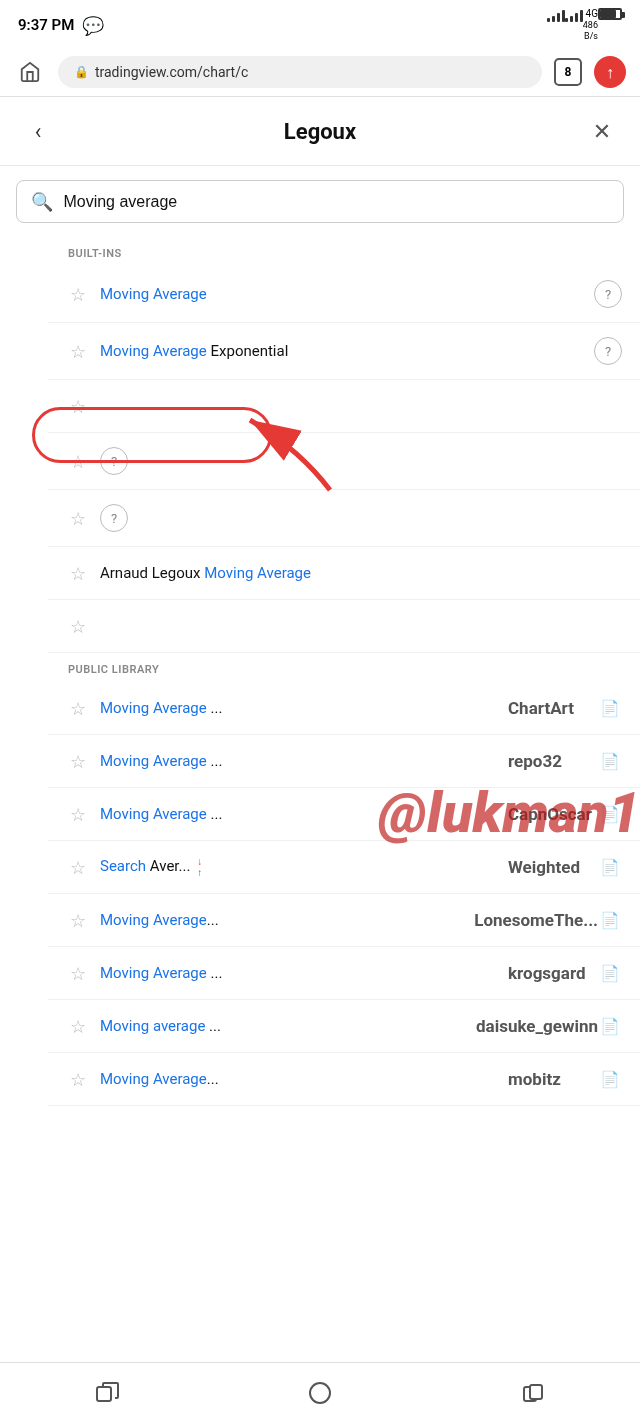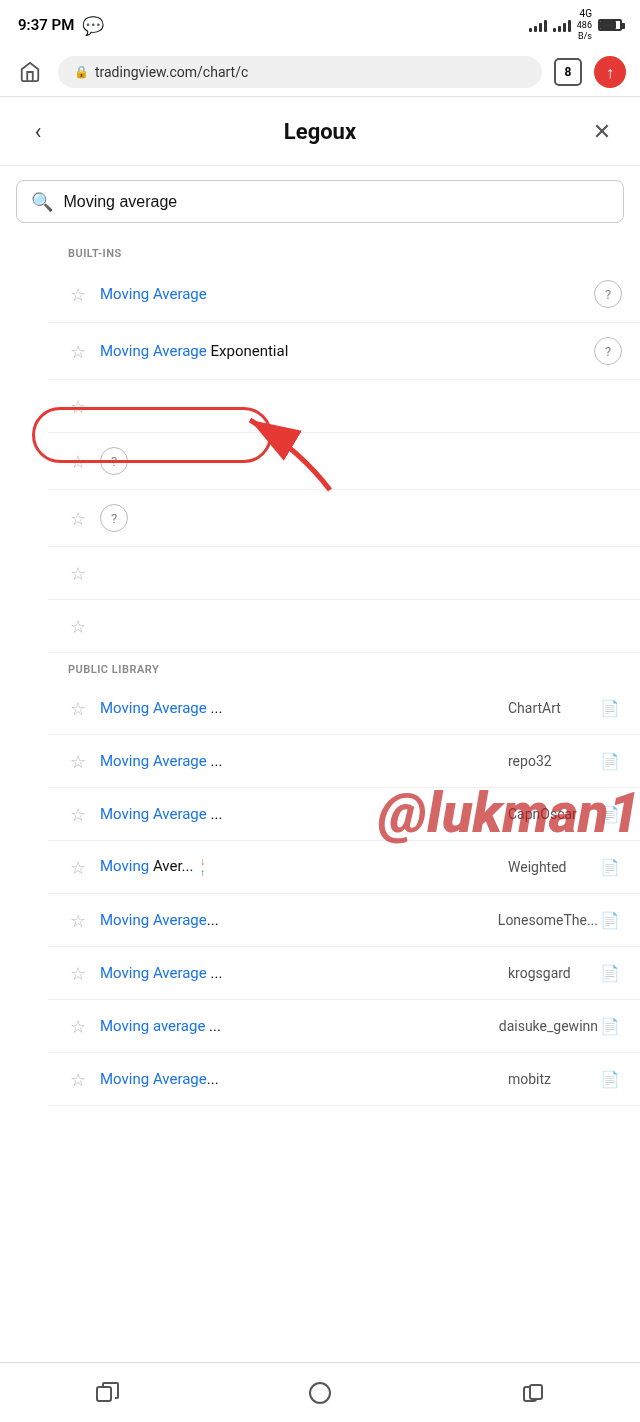--- a/index.html
+++ b/index.html
@@ -23,22 +23,20 @@
     }
     .status-left {
       display: flex;
       align-items: center;
       gap: 8px;
       font-size: 15px;
       font-weight: 600;
     }
     .status-right {
       display: flex;
-      align-items: center;
-      gap: 6px;
       font-size: 12px;
     }
     .signal-bars {
       display: flex;
       align-items: flex-end;
       gap: 2px;
       height: 14px;
     }
     .signal-bars span {
       width: 3px;
@@ -218,24 +216,25 @@
     }
     .result-text {
       flex: 1;
       font-size: 15px;
       color: #111;
     }
     .result-text .highlight {
       color: #1a73e8;
     }
     .result-author {
-      font-size: 14px;
+      font-size: 17px;
       color: #555;
       margin-left: 10px;
       min-width: 90px;
+      font-weight: bold;
     }
     .info-icon {
       width: 28px;
       height: 28px;
       border: 1.5px solid #bbb;
       border-radius: 50%;
       display: flex;
       align-items: center;
       justify-content: center;
       font-size: 13px;
@@ -401,20 +400,23 @@
       <div class="info-icon">?</div>
     </div>
 
     <div class="result-item">
       <div class="star-icon">☆</div>
       <div class="info-icon">?</div>
     </div>
 
     <div class="result-item">
       <div class="star-icon">☆</div>
+      <div class="result-text">
+        <span>Arnaud Legoux </span><span class="highlight">Moving Average</span>
+      </div>
     </div>
 
     <div class="result-item">
       <div class="star-icon">☆</div>
     </div>
 
     <div class="section-header">PUBLIC LIBRARY</div>
 
     <div class="result-item">
       <div class="star-icon">☆</div>
@@ -439,21 +441,21 @@
       <div class="result-text">
         <span class="highlight">Moving Average</span> ...
       </div>
       <div class="result-author">CapnOscar</div>
       <div class="doc-icon">📄</div>
     </div>
 
     <div class="result-item">
       <div class="star-icon">☆</div>
       <div class="result-text">
-        <span class="highlight">Moving</span> Aver...
+        <span class="highlight">Search</span> Aver...
         <span style="display:inline-flex; flex-direction:column; font-size:10px; line-height:1.1; margin:0 3px; vertical-align:middle;">
           <span style="color:#e65100;">↓</span>
           <span style="color:#2e7d32;">↑</span>
         </span>
       </div>
       <div class="result-author">Weighted</div>
       <div class="doc-icon">📄</div>
     </div>
 
     <div class="result-item">

